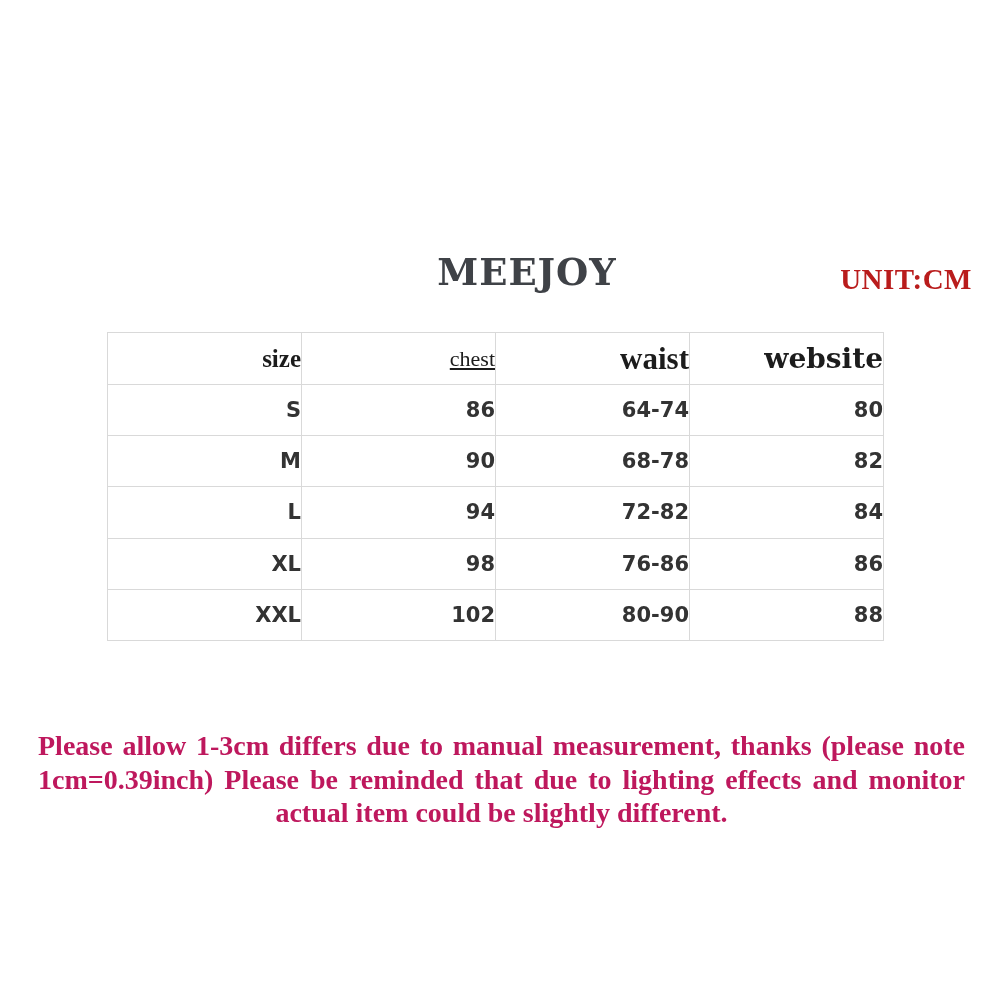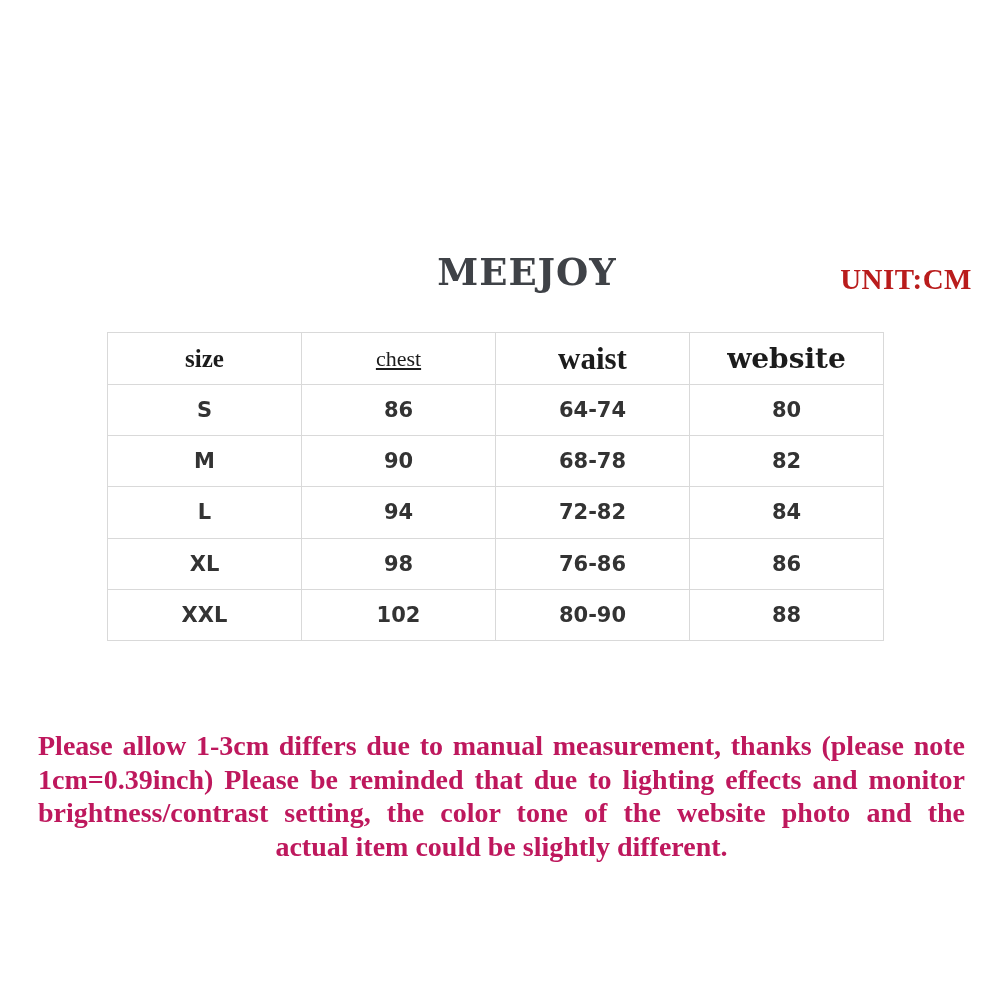--- a/index.html
+++ b/index.html
@@ -38,21 +38,21 @@
   table.size-table {
     position: absolute;
     left: 107px; top: 332px;
     width: 777px;
     border-collapse: collapse;
     table-layout: fixed;
     background: #ffffff;
   }
   .size-table th, .size-table td {
     border: 1px solid #d9d9d9;
-    text-align: center;
+    text-align: right;
     vertical-align: middle;
     padding: 0;
   }
   .size-table thead th { height: 51px; color: #1c1c1c; }
   .size-table th.col-size  { font-family: "Liberation Serif", serif; font-weight: 600; font-size: 25px; }
   .size-table th.col-chest { font-family: "Liberation Serif", serif; font-weight: 500; font-size: 22px; text-decoration: underline; }
   .size-table th.col-waist { font-family: "Liberation Serif", serif; font-weight: 700; font-size: 31px; }
   .size-table th.col-length{ font-family: "DejaVu Serif", serif;     font-weight: bold; font-size: 28px; }
   .size-table tbody td {
     height: 50.2px;
@@ -122,17 +122,16 @@
         <td>102</td>
         <td>80-90</td>
         <td>88</td>
       </tr>
     </tbody>
   </table>
 
   <div class="disclaimer">
     <div class="line just">Please allow 1-3cm differs due to manual measurement, thanks (please note</div>
     <div class="line just">1cm=0.39inch) Please be reminded that due to lighting effects and monitor</div>
-    <div class="line just">brightness/contrast setting, the color tone of the website photo and the</div>
     <div class="line">actual item could be slightly different.</div>
   </div>
 
 </div>
 
 </body></html>

